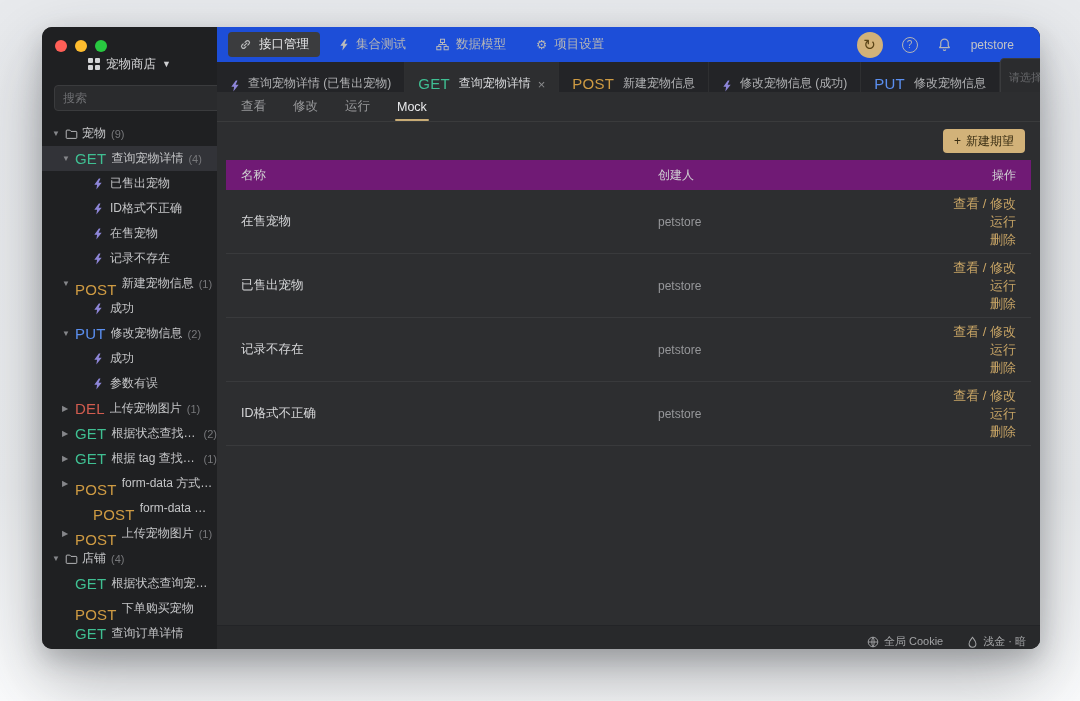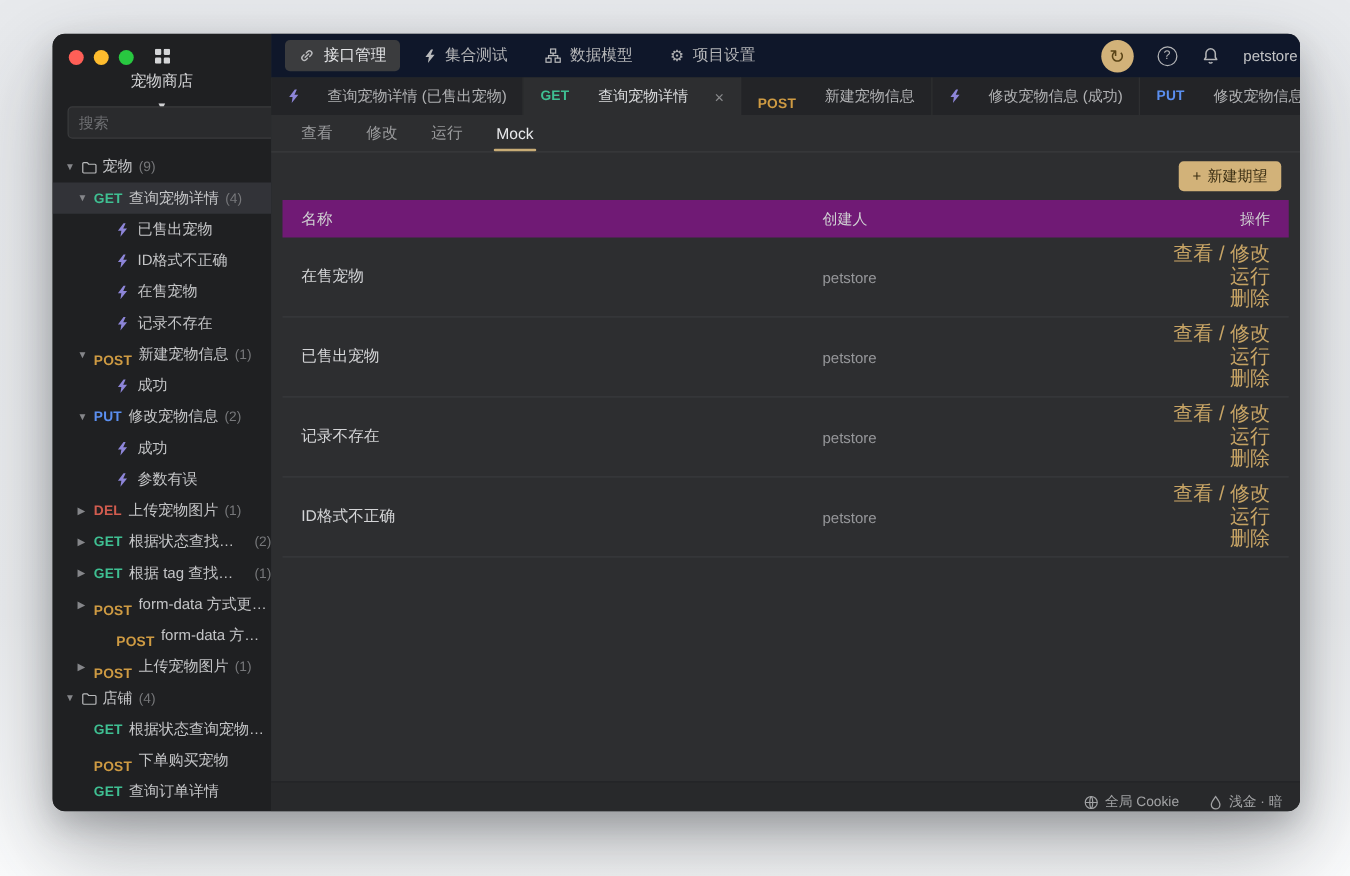--- a/index.html
+++ b/index.html
@@ -13,54 +13,54 @@
     position:absolute; left:42px; top:27px; width:998px; height:622px;
     border-radius:10px; overflow:hidden; display:flex;
     background:#2d2e30; color:#c6c7c9; font-size:12px;
     box-shadow:0 30px 70px rgba(40,44,50,.35), 0 10px 25px rgba(40,44,50,.22);
   }
   
   .sidebar { width:175px; flex:none; background:#1f2022; display:flex; flex-direction:column; overflow:hidden; }
   .traffic { display:flex; gap:8px; padding:13px 0 0 13px; height:25px; }
   .dot { width:12px; height:12px; border-radius:50%; }
   .dot.r { background:#ff5f57; } .dot.y { background:#febc2e; } .dot.g { background:#28c840; }
-  .proj-row { height:24px; display:flex; align-items:center; justify-content:center; gap:6px; color:#d4d5d7; font-size:12.5px;flex-direction:column; }
+  .proj-row { height:24px; display:flex; align-items:center; justify-content:center; gap:6px; color:#d4d5d7; font-size:12.5px; }
   .proj-row .caret { font-size:9px; color:#cfd0d2; }
   .grid-ic { display:inline-flex; color:#d4d5d7; }
   .search-row { display:flex; gap:8px; padding:9px 12px 8px 12px; align-items:center; }
   .search-input { flex:1; height:26px; background:#2a2b2d; border:1px solid #3a3b3d; border-radius:4px;
     color:#c6c7c9; font-size:12px; padding:0 8px; outline:none; font-family:inherit; }
   .search-input::placeholder { color:#6d6e71; }
   .tree { flex:1; overflow:hidden; padding-top:2px; }
   .tree-row { height:25px; display:flex; align-items:center; color:#c4c5c7; white-space:nowrap; cursor:pointer; }
   .tree-row.sel { background:#323338; }
   .tree-row.l0 { padding-left:10px; } .tree-row.l1 { padding-left:20px; } .tree-row.l2 { padding-left:38px; }
   .arrow { width:13px; flex:none; font-size:8px; color:#85868a; }
   .t-ic { width:17px; flex:none; display:inline-flex; align-items:center; color:#b9babc; }
   .t-ic.bolt { color:#8d85d8; }
-  .tag { font-size:11px; font-weight:bold; margin-right:5px; letter-spacing:.2px; }
+  .tag { font-size:15px; font-weight:normal; margin-right:5px; letter-spacing:.2px; }
   .m-GET{ color:#3fbf92; } .m-POST{ color:#cf9b43;margin-top:11px; } .m-PUT{ color:#5b8ff0; } .m-DEL{ color:#d15c4f; }
   .t-lbl { font-size:12px; overflow:hidden; text-overflow:ellipsis; }
   .t-cnt { color:#77787b; margin-left:5px; font-size:11px; }
   
   .main { flex:1; min-width:0; display:flex; flex-direction:column; background:#2d2e30; }
-  .navbar { height:35px; flex:none; background:#0f172a; display:flex; align-items:center; padding:0 2px 0 11px; }
+  .navbar { height:35px; flex:none; background:#1d4ed8; display:flex; align-items:center; padding:0 26px 0 11px; }
   .nav-item { display:flex; align-items:center; gap:7px; height:25px; padding:0 11px; border-radius:4px;
     color:#b4b5b7; font-size:12.5px; margin-right:8px; cursor:pointer; }
   .nav-item.active { background:#3b3c3e; color:#e4e5e7; }
   .nav-right { margin-left:auto; display:flex; align-items:center; gap:19px; }
   .sync-btn { width:26px; height:26px; border-radius:50%; background:#d2b279; color:#5a4416;
     display:grid; place-items:center; font-size:15px; cursor:pointer; }
   .help-ic { width:16px; height:16px; border:1.3px solid #b4b5b7; border-radius:50%; color:#b4b5b7;
     font-size:10px; display:grid; place-items:center; cursor:pointer; }
   .icon-btn { color:#b4b5b7; display:inline-flex; cursor:pointer; }
   .user-name { color:#c3c4c6; font-size:12px; cursor:pointer; }
   
   .tabbar { height:30px; flex:none; background:#232427; display:flex; align-items:stretch; }
-  .tab { display:flex; align-items:center; gap:18px; padding:0 13px; color:#b0b1b3; font-size:12px;
+  .tab { display:flex; align-items:flex-end; gap:4px; padding:0 13px; color:#b0b1b3; font-size:12px;
     border-right:1px solid #2e2f31; cursor:pointer; white-space:nowrap; }
   .tab.active { background:#2d2e30; color:#d9dadc; }
   .tab .close { color:#8a8b8d; margin-left:3px; font-size:13px; }
   .tab .t-ic { width:14px; }
   .env-zone { margin-left:auto; display:flex; align-items:center; gap:15px; padding-right:14px; }
   .env-select { width:102px; height:38px; background:#2b2c2e; border:1px solid #3a3b3d; border-radius:4px;
     color:#67686b; font-size:11px; display:flex; align-items:center; justify-content:space-between;
     padding:0 8px; cursor:pointer; }
   
   .subtabs { height:30px; flex:none; background:#2d2e30; border-bottom:1px solid #3a3b3c;
@@ -75,21 +75,21 @@
   .btn-row { height:38px; display:flex; align-items:center; justify-content:flex-end; padding-right:6px; }
   .gold-btn { height:24px; background:#d2b279; color:#3a2e13; border:none; border-radius:4px;
     padding:0 11px; font-size:12px; display:flex; align-items:center; gap:5px; cursor:pointer; font-family:inherit; }
   .thead, .trow { display:grid; grid-template-columns:417px 1fr 130px; padding:0 15px; align-items:center; }
   .thead { height:30px; background:#701a75; color:#cfd0d2; font-size:12px; }
   .thead .c-act { text-align:right; }
   .trow { height:64px; border-bottom:1px solid #393a3c; }
   .c-name { color:#d4d5d7; font-size:12.5px; }
   .c-creator { color:#96979a; font-size:12px; }
   .c-act { display:flex; flex-direction:column; align-items:flex-end; justify-content:center; }
-  .act-link { color:#c7a465; font-size:16px; line-height:18px; cursor:pointer; }
+  .act-link { color:#c7a465; font-size:13px; line-height:18px; cursor:pointer; }
   
   .statusbar { height:24px; flex:none; background:#28292b; border-top:1px solid #232427;
     display:flex; align-items:flex-end; justify-content:flex-end; gap:24px; padding-right:14px;
     color:#a2a3a5; font-size:11px; }
   .status-item { display:flex; align-items:center; gap:5px; cursor:pointer; }
   svg { display:block; }
 </style>
 </head>
 <body>
 

